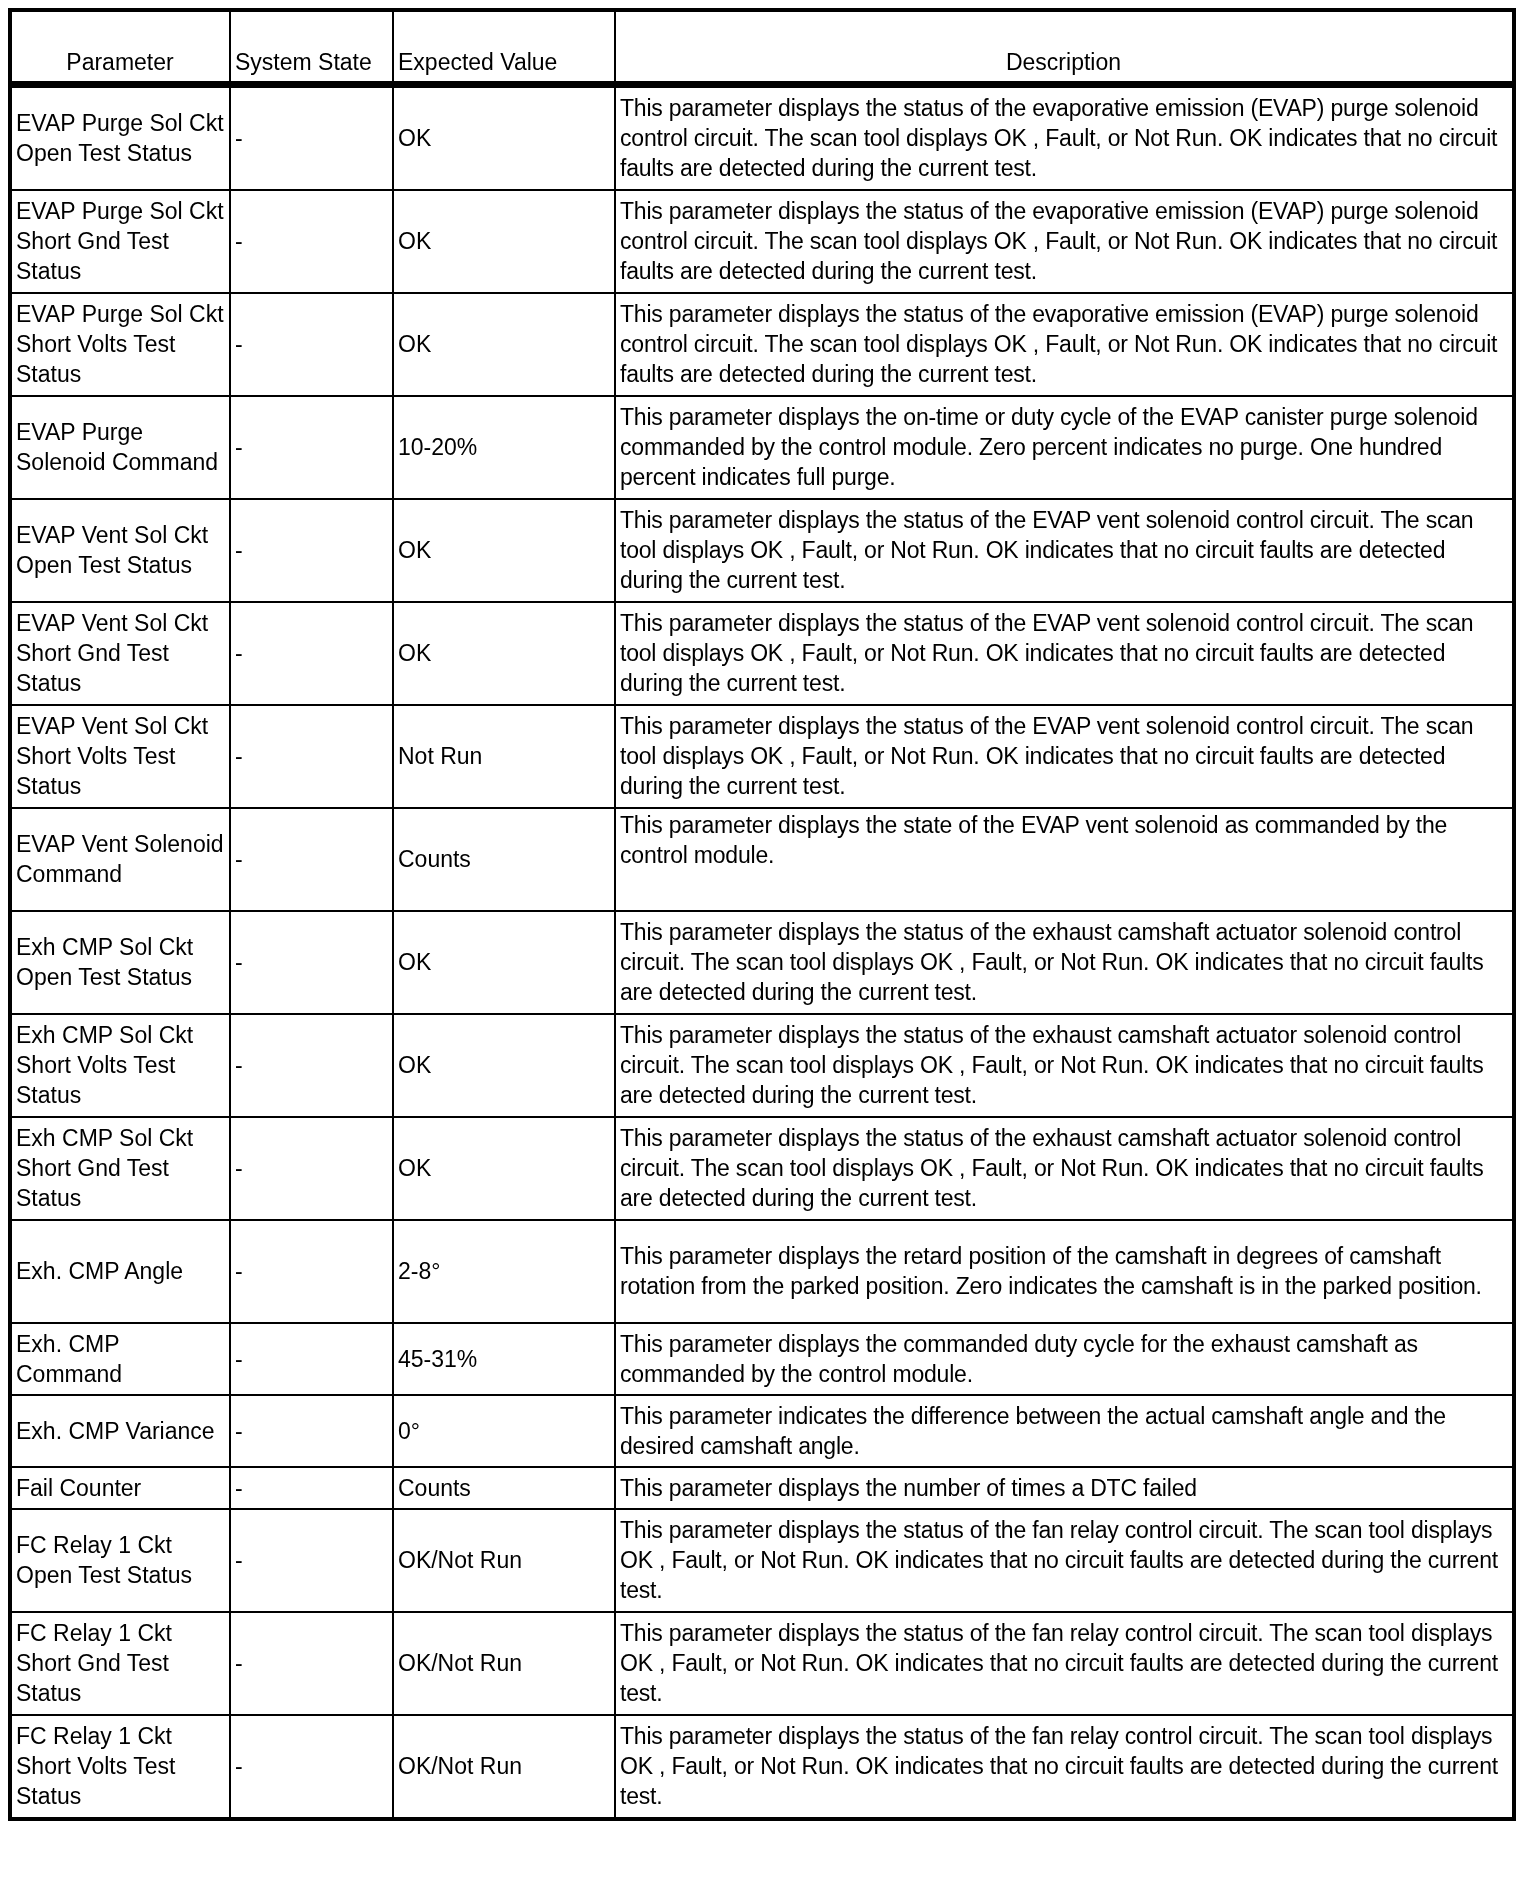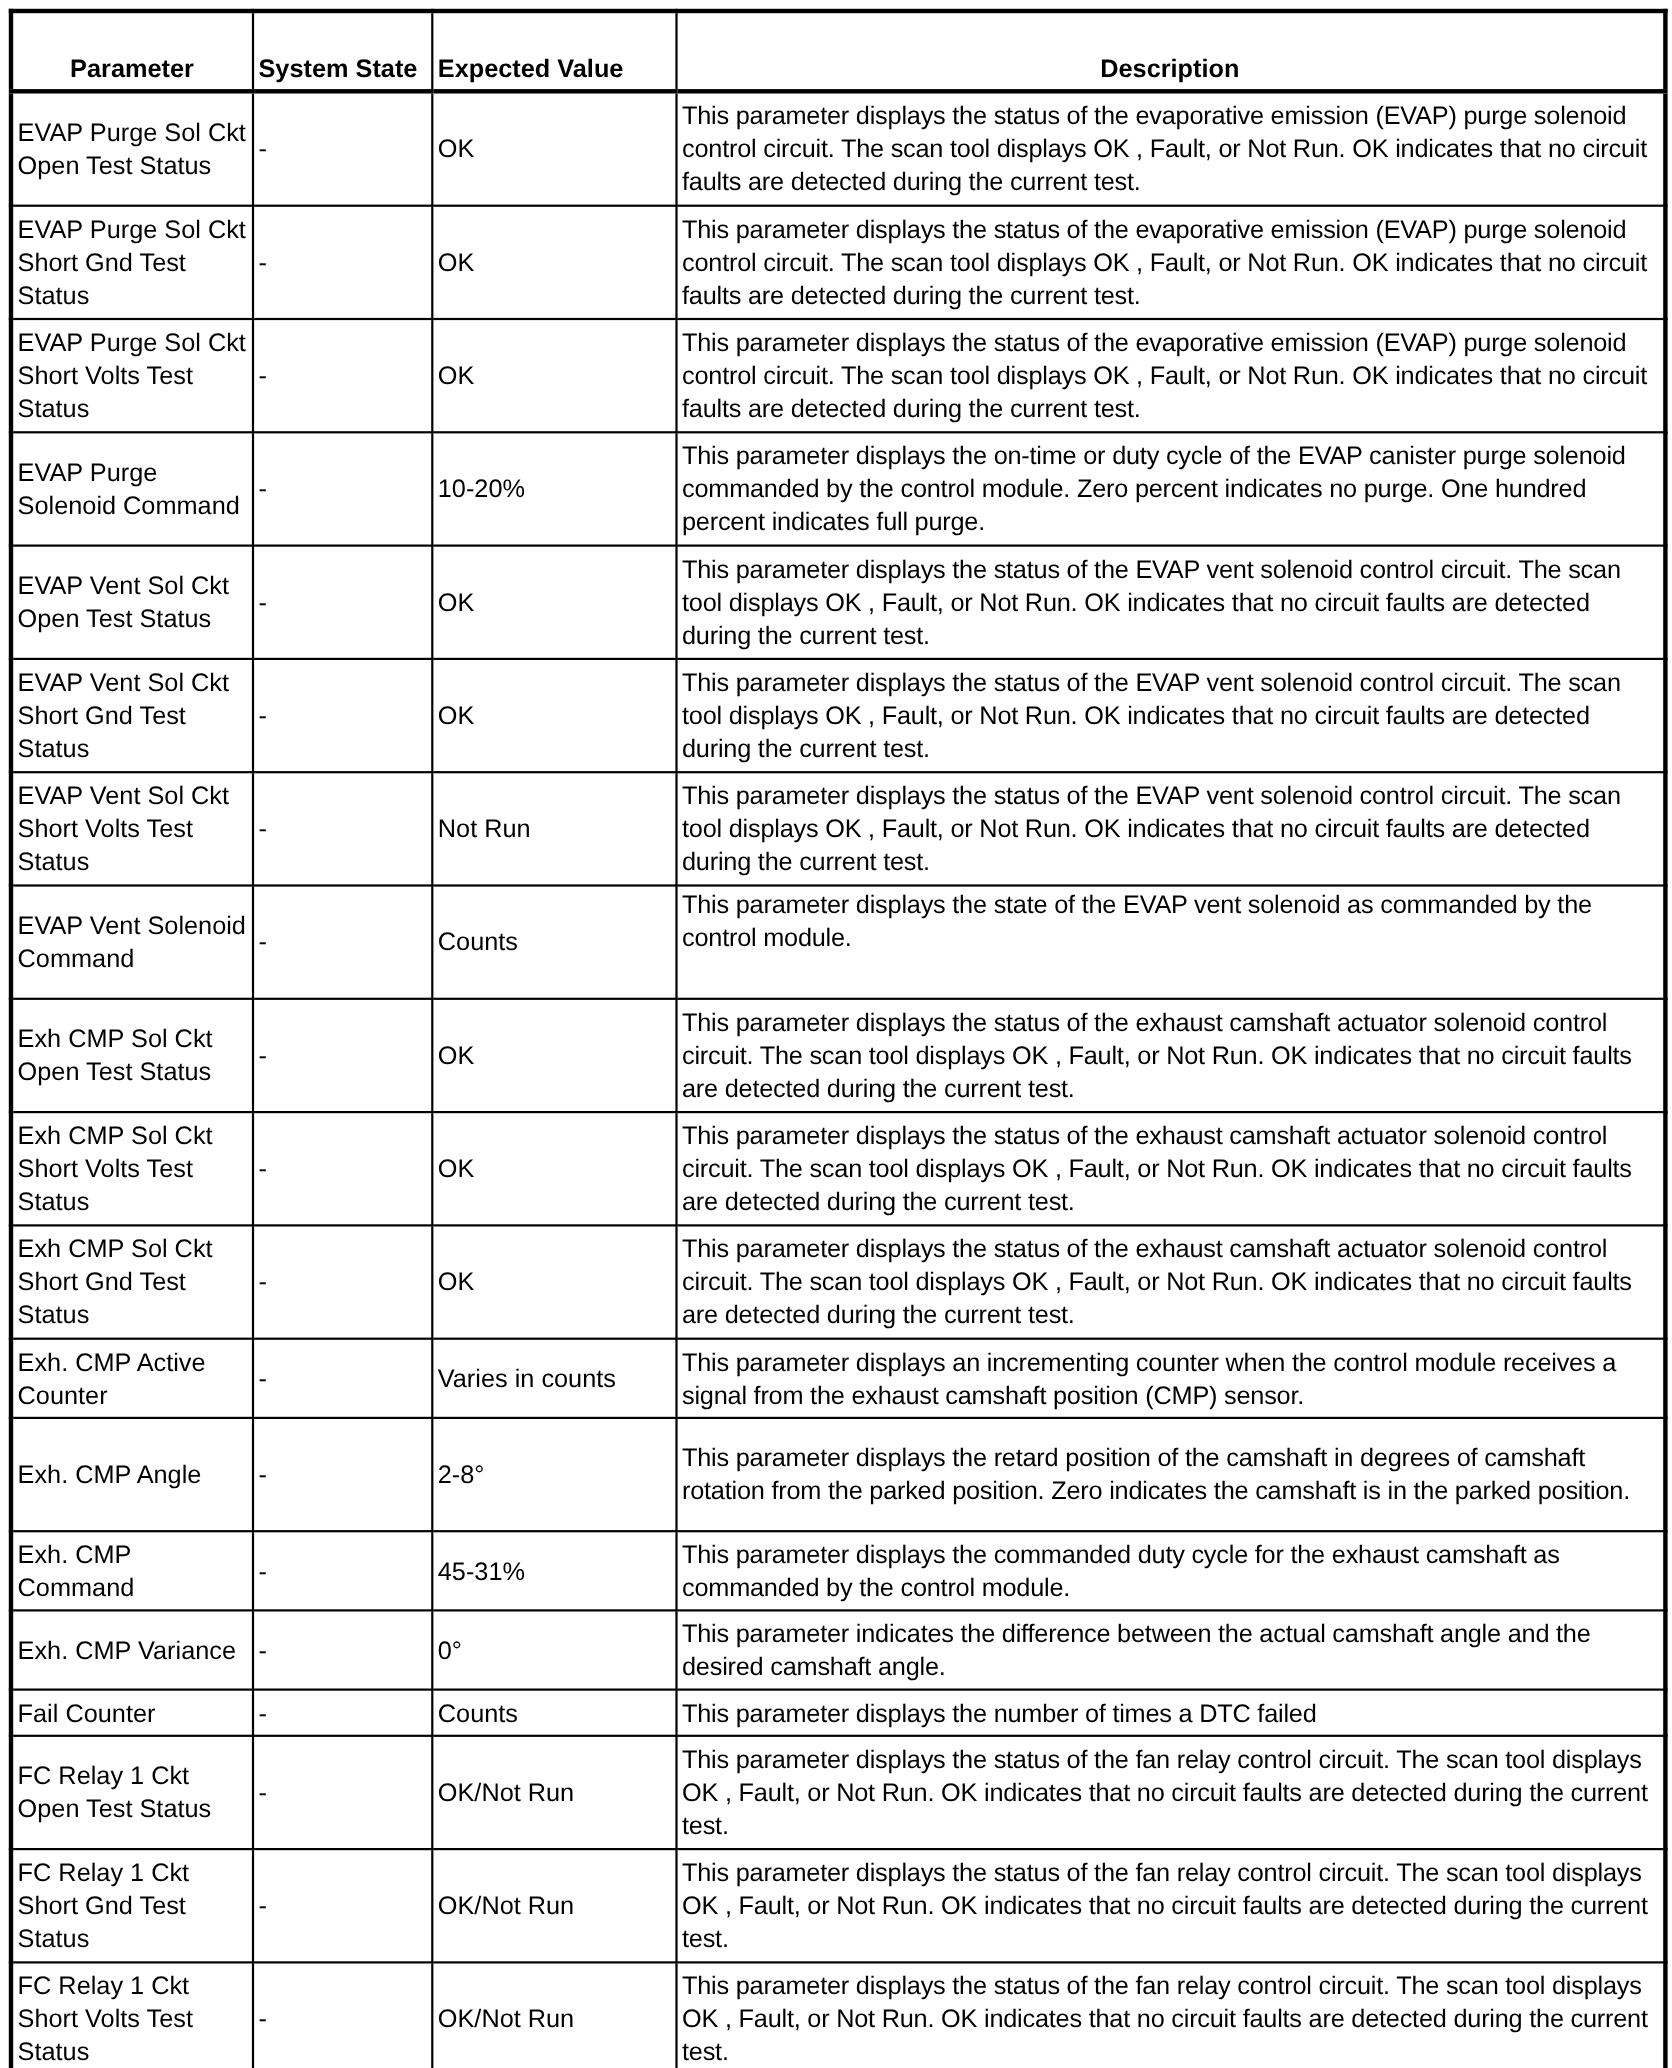--- a/index.html
+++ b/index.html
@@ -20,24 +20,24 @@
   col.c3 { width: 222px; }
   col.c4 { width: 899px; }
   th, td {
     border: 2px solid #000;
     padding: 1px 5px 2px 4px;
     vertical-align: middle;
     text-align: left;
     overflow: hidden;
   }
   thead th {
-    font-weight: bold;
+    font-weight: normal;
     vertical-align: bottom;
     height: 64px;
-    border-bottom: 4px solid #000000;
+    border-bottom: 7px solid #000000;
     padding-bottom: 4px;
   }
   thead th.center { text-align: center; }
   tr.h3 td { height: 98px; }
   tr.h2 td { height: 67px; }
   tr.h1 td { height: 37px; }
   td.desc { letter-spacing: -0.2px; }
 </style>
 </head>
 <body>
@@ -118,26 +118,20 @@
       <td>-</td>
       <td>OK</td>
       <td class="desc">This parameter displays the status of the exhaust camshaft actuator solenoid control circuit. The scan tool displays OK , Fault, or Not Run. OK indicates that no circuit faults are detected during the current test.</td>
     </tr>
     <tr class="h3">
       <td>Exh CMP Sol Ckt Short Gnd Test Status</td>
       <td>-</td>
       <td>OK</td>
       <td class="desc">This parameter displays the status of the exhaust camshaft actuator solenoid control circuit. The scan tool displays OK , Fault, or Not Run. OK indicates that no circuit faults are detected during the current test.</td>
     </tr>
-    <tr class="h2">
-      <td>Exh. CMP Active Counter</td>
-      <td>-</td>
-      <td>Varies in counts</td>
-      <td class="desc">This parameter displays an incrementing counter when the control module receives a signal from the exhaust camshaft position (CMP) sensor.</td>
-    </tr>
     <tr class="h3">
       <td>Exh. CMP Angle</td>
       <td>-</td>
       <td>2-8°</td>
       <td class="desc">This parameter displays the retard position of the camshaft in degrees of camshaft rotation from the parked position. Zero indicates the camshaft is in the parked position.</td>
     </tr>
     <tr class="h2">
       <td>Exh. CMP Command</td>
       <td>-</td>
       <td>45-31%</td>

